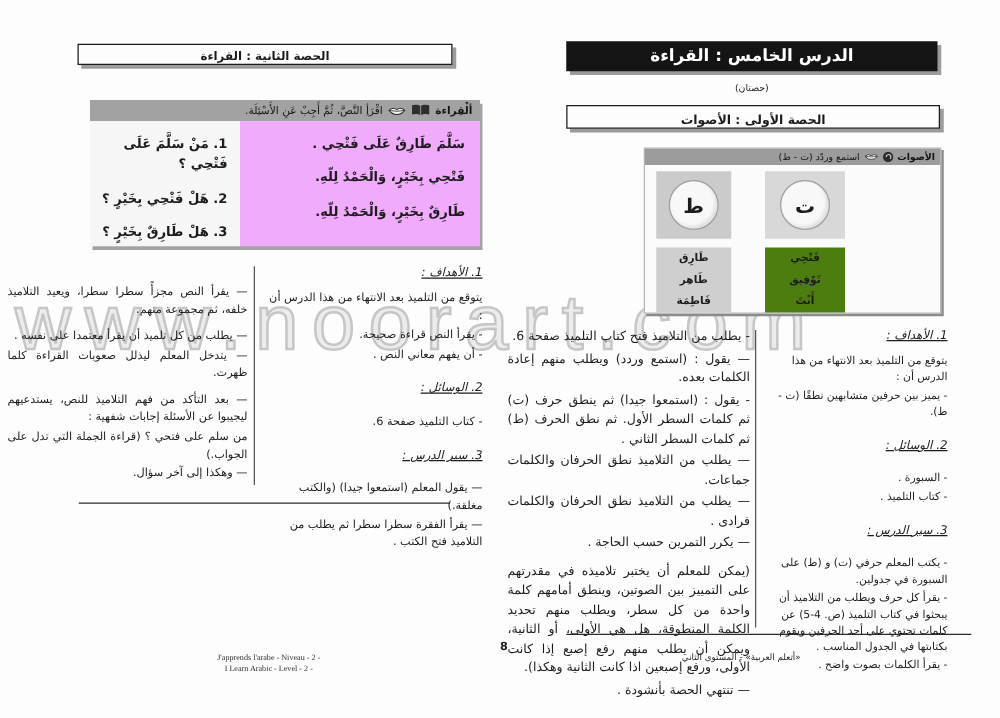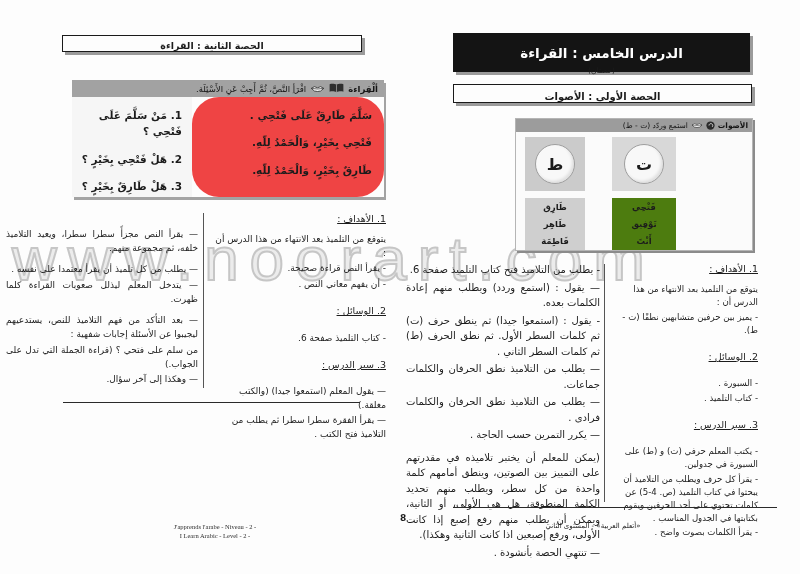--- a/index.html
+++ b/index.html
@@ -8,32 +8,32 @@
   .abs{position:absolute;}
   
   .watermark{left:12px;top:228px;width:788px;font-family:Liberation Sans, sans-serif;
       font-size:62px;line-height:1;letter-spacing:11px;color:#ececec;
       -webkit-text-stroke:2px #c6c6c6;white-space:nowrap;z-index:0;}
   
   .bar{background:#fdfdfd;border:1px solid #1a1a1a;box-shadow:3px 3px 0 #9b9b9b;
        display:flex;align-items:flex-end;justify-content:center;z-index:2;}
   .lp-session{left:62px;top:35px;width:298px;height:15px;font-size:9.5px;font-weight:bold;}
   .rp-session{left:453px;top:84px;width:297px;height:17px;font-size:10px;font-weight:bold;}
-  .lesson-bar{left:453px;top:33px;width:297px;height:39px;background:#141414;color:#fff;
+  .lesson-bar{left:453px;top:33px;width:297px;height:24px;background:#141414;color:#fff;
       display:flex;align-items:center;justify-content:center;font-size:13.5px;font-weight:bold;
       box-shadow:3px 3px 0 #9b9b9b;z-index:2;}
   .sessions-note{left:453px;top:66px;width:297px;text-align:center;font-size:7.5px;z-index:2;}
   
   .reading-card{left:72px;top:80px;width:312px;height:117px;box-shadow:2px 3px 0 #a3a3a3;z-index:2;}
   .card-header{height:17px;background:#a2a2a2;display:flex;flex-direction:row-reverse;
       align-items:center;gap:4px;padding:0 6px;font-size:8.5px;color:#151515;}
   .card-label{font-weight:bold;}
   .card-instruction{flex:1;direction:rtl;padding-left:4px;}
   .reading-body{display:flex;flex-direction:row-reverse;height:100px;}
-  .statements{width:176px;background:#ef4444;direction:rtl;padding:10px 12px 0 4px;border-radius:27px;}
+  .statements{width:176px;background:#f0abfc;direction:rtl;padding:10px 12px 0 4px;}
   .questions{flex:1;background:#f6f6f6;direction:rtl;padding:10px 10px 0 4px;}
   .statements p,.questions p{margin:0 0 11px 0;font-size:10.5px;font-weight:bold;line-height:1.55;}
   
   .sounds-card{left:515px;top:118px;width:238px;height:133px;background:#fbfbfb;
       border:1px solid #b5b5b5;box-shadow:2px 2px 0 #8b8b8b;z-index:2;box-sizing:border-box;}
   .sounds-header{height:13px;background:#9c9c9c;display:flex;flex-direction:row-reverse;
       align-items:center;gap:3px;padding:0 4px;font-size:7.5px;color:#141414;}
   .sounds-body{position:relative;height:118px;}
   .snd-col{position:absolute;top:5px;}
   .col-taa{left:96px;width:64px;}
@@ -49,21 +49,21 @@
   .col-taa .word-box{background:#4d7c0f;}
   .col-tah .word-box{background:#cfcfcf;}
   .word-box p{margin:0;font-size:8.5px;font-weight:bold;direction:rtl;}
   
   .col{direction:rtl;text-align:right;z-index:2;}
   .col p{margin:0 0 2px 0;}
   .lp-right{left:210px;top:212px;width:176px;font-size:9px;line-height:1.5;}
   .lp-left{left:6px;top:228px;width:192px;font-size:9px;line-height:1.55;text-align:justify;}
   .rp-right{left:610px;top:262px;width:148px;font-size:8.6px;line-height:1.5;}
   .rp-left{left:406px;top:262px;width:194px;font-size:10px;line-height:1.55;text-align:justify;}
-  .heading{text-decoration:underline;font-size:9.5px;}
+  .heading{text-decoration:underline;font-size:9.5px;font-style:italic;}
   .gap{margin-top:13px !important;}
   .sgap{margin-top:7px !important;}
   .vdivider{width:1px;background:#555;z-index:2;}
   .lp-div{left:203px;top:213px;height:175px;}
   .rp-div{left:604px;top:264px;height:238px;}
   .hrule{height:1px;background:#2a2a2a;z-index:2;}
   .lp-rule{left:63px;top:402px;width:297px;}
   .rp-rule{left:453px;top:507px;width:324px;}
   .lp-footer{left:115px;top:522px;width:200px;text-align:center;font-size:6.5px;line-height:1.4;
       font-family:"Liberation Serif",serif;color:#2f2f2f;z-index:2;}

